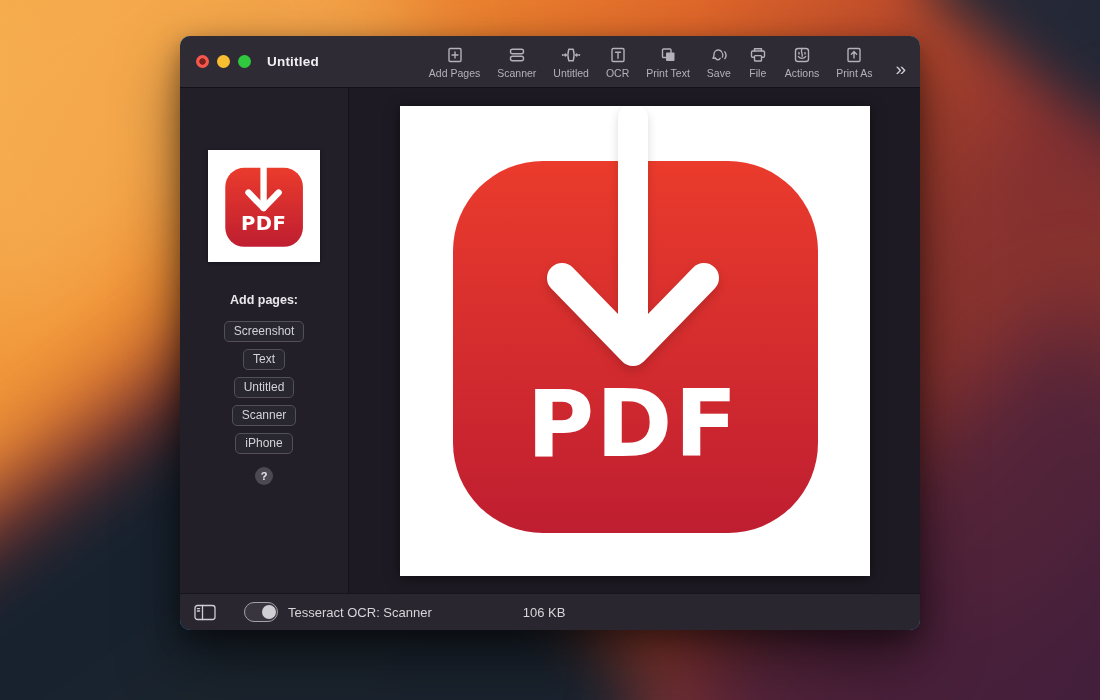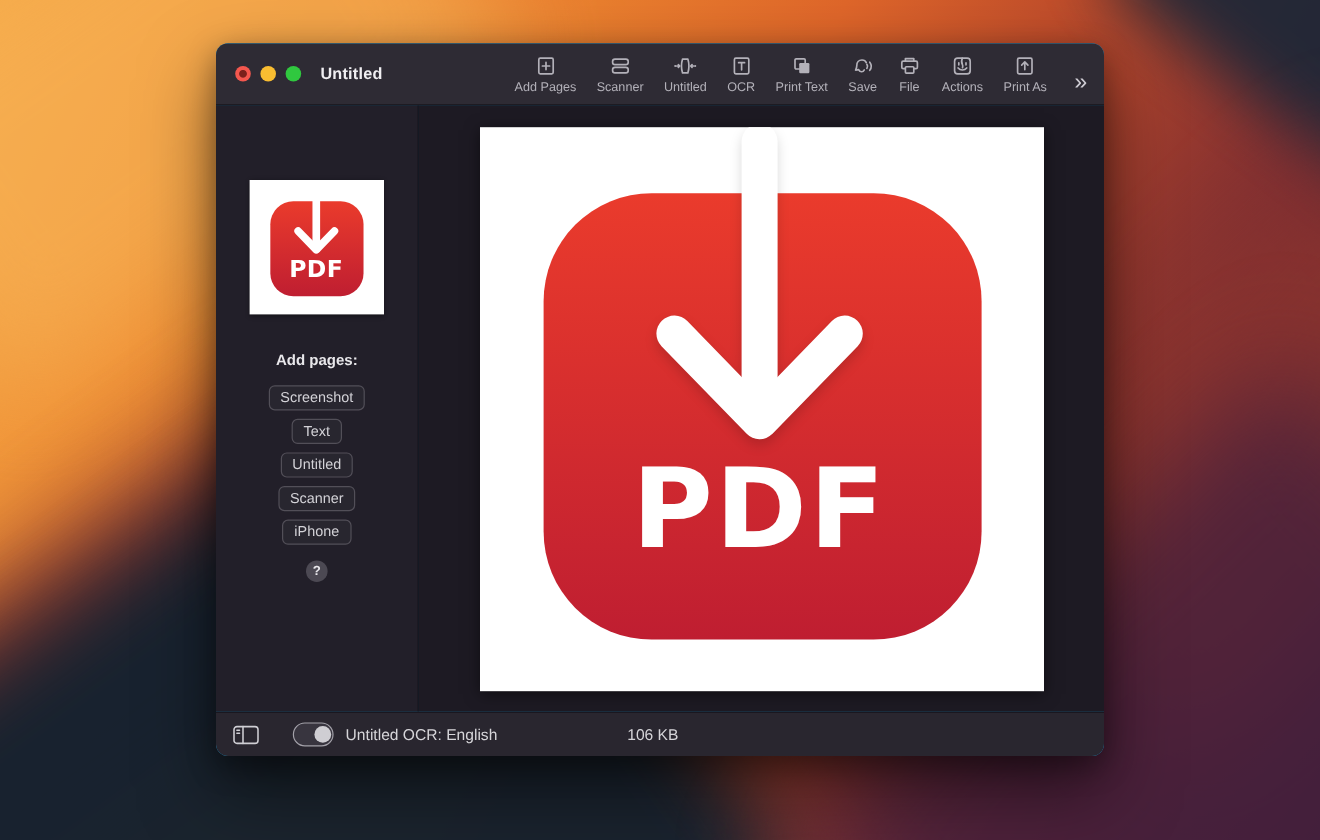--- a/index.html
+++ b/index.html
@@ -226,17 +226,17 @@
   <div class="statusbar">
     <div class="sb-panel-btn">
       <svg viewBox="0 0 22 17">
         <rect x="1" y="1.5" width="20" height="14" rx="2.5"></rect>
         <path d="M8.5 1.5v14M3.4 4.6h2.2M3.4 7h2.2"></path>
       </svg>
     </div>
     <div class="switch">
       <div class="knob"></div>
     </div>
-    <div class="sb-ocr">Untitled OCR: English</div>
+    <div class="sb-ocr">Tesseract OCR: Scanner</div>
     <div class="sb-size">106 KB</div>
   </div>
 
 </div>
 
 </body></html>

